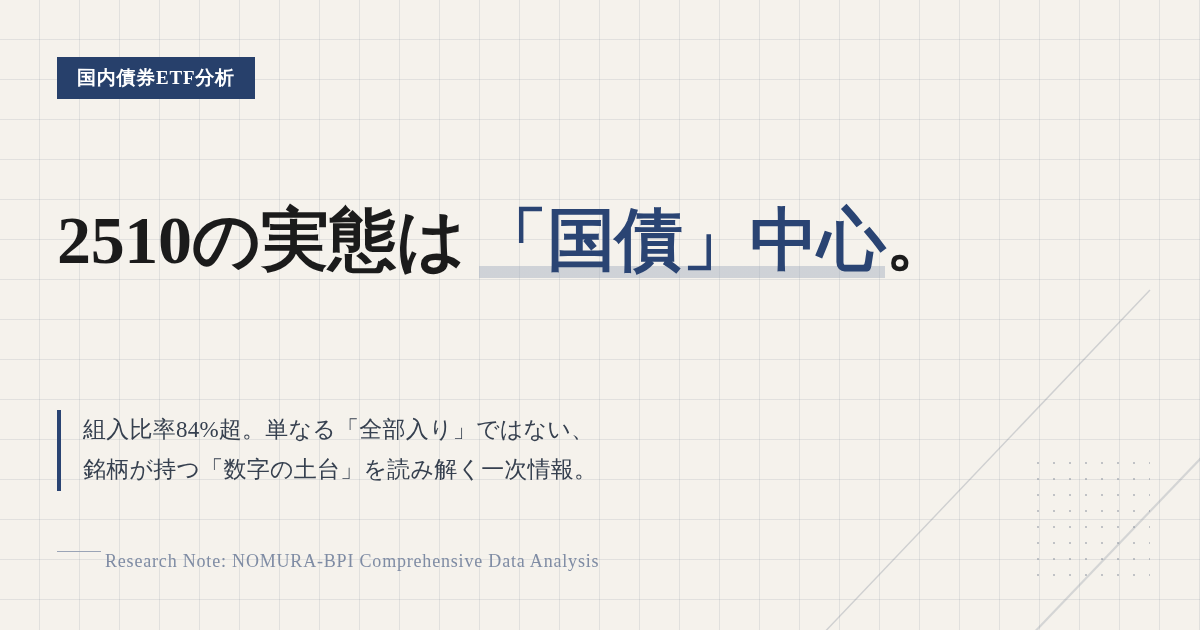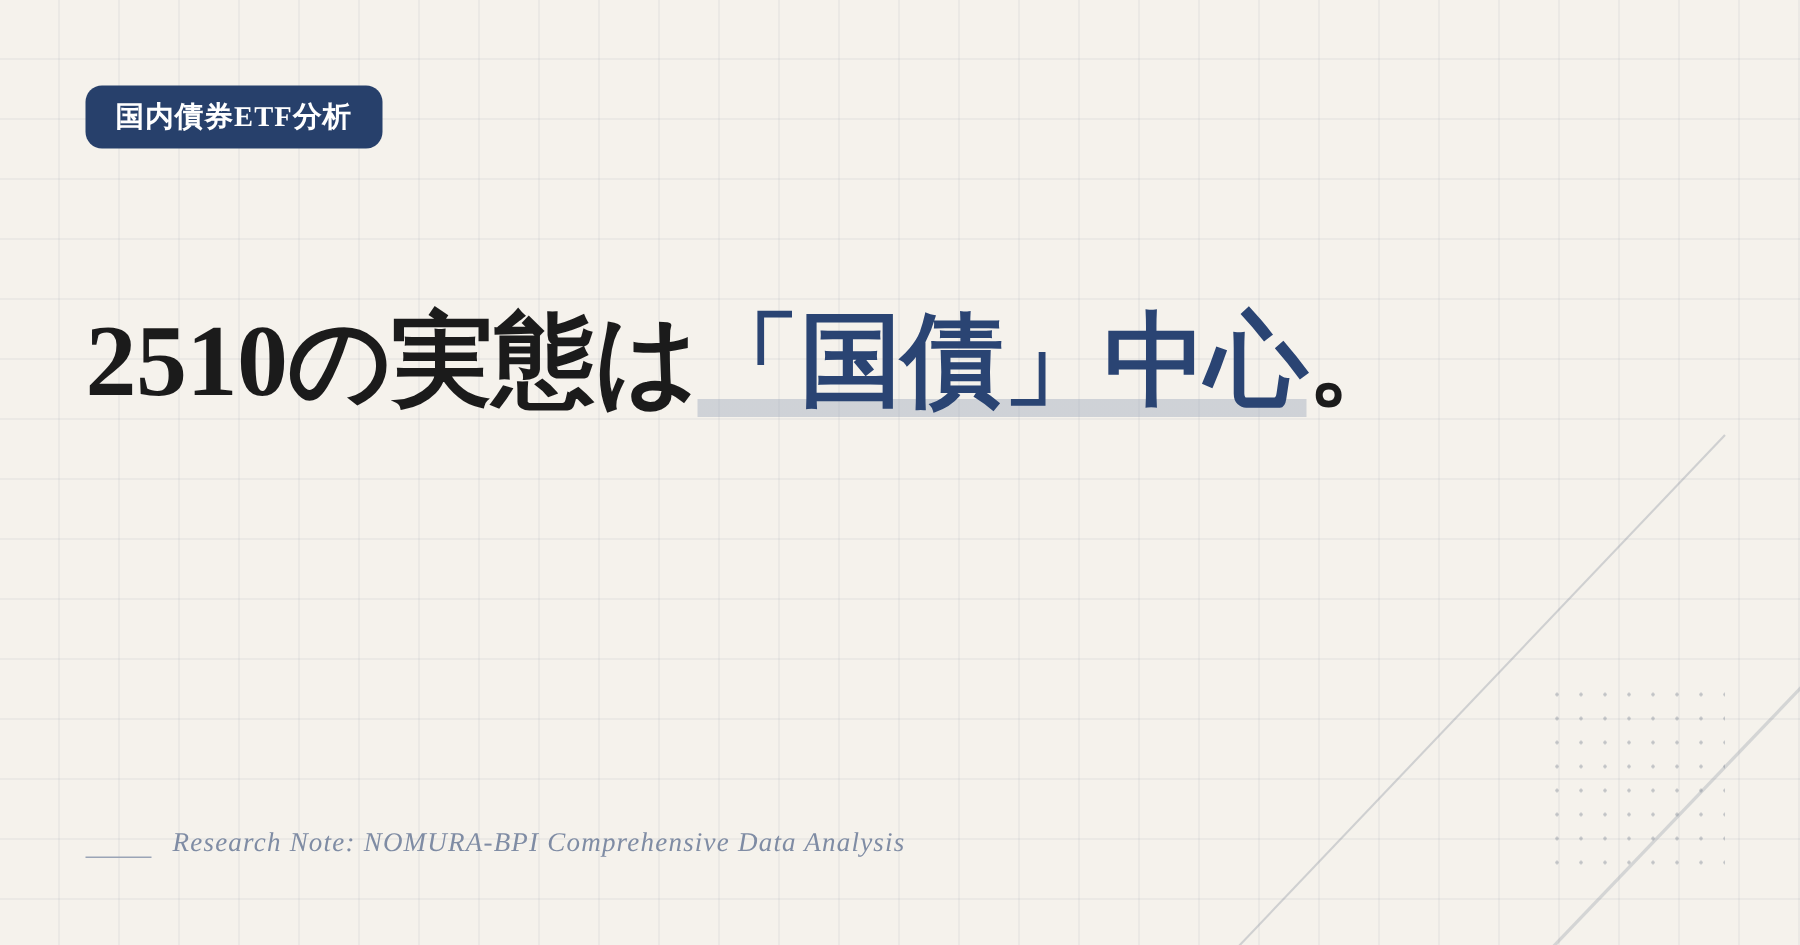--- a/index.html
+++ b/index.html
@@ -48,21 +48,20 @@
     left:57px; top:57px;
     height:42px;
     display:flex; align-items:center;
     padding:0 20px;
     background:#27406B;
     color:#FFFFFF;
     font-size:19px;
     font-weight:700;
     letter-spacing:0.04em;
     white-space:nowrap;
-    border-radius:11px;
   }
 
   
   .headline {
     position:absolute;
     left:57px; top:196px;
     width:1020px;
     font-size:68px;
     font-weight:700;
     line-height:1.30;
@@ -71,43 +70,43 @@
     white-space:nowrap;
   }
   .headline .line { display:block; }
   .hl-accent {
     color:#2A4473;
     position:relative;
     display:inline;
     background-image:linear-gradient(to top, rgba(154,166,186,0.42) 16px, transparent 16px);
     background-repeat:no-repeat;
     background-position:0 0.06em;
+    margin-left:14px;
   }
 
   
   .subtitle {
     position:absolute;
     left:57px; top:410px;
     padding-left:22px;
     border-left:4px solid #2A4473;
     color:#36404F;
     font-size:23px;
     line-height:1.75;
     letter-spacing:0.01em;
     white-space:nowrap;
   }
   .subtitle span { display:block; }
 
   
   .footer {
     position:absolute;
     left:57px; top:551px;
-    display:flex; align-items:flex-end;
-    gap:14px;
-    font-style:italic;
+    display:flex; align-items:flex-start;
+    gap:4px;
   }
   .footer-rule {
     width:44px; height:1px;
     background:#9AA4B6;
     flex:none;
   }
   .footer-text {
     color:#7F8CA4;
     font-size:18px;
     letter-spacing:0.045em;
@@ -129,19 +128,23 @@
   <div class="deco-dots"></div>
 
   <div class="badge">
     <span>国内債券ETF分析</span>
   </div>
 
   <h1 class="headline">
     <span class="line"><span>2510の実態は</span><span class="hl-accent">「国債」中心</span><span>。</span></span>
   </h1>
 
+  <div class="subtitle">
+    <span>組入比率84%超。単なる「全部入り」ではない、</span>
+    <span>銘柄が持つ「数字の土台」を読み解く一次情報。</span>
+  </div>
 
   <div class="footer">
     <span class="footer-rule"></span>
     <span class="footer-text">Research Note: NOMURA-BPI Comprehensive Data Analysis</span>
   </div>
 
 </div>
 
 </body></html>

